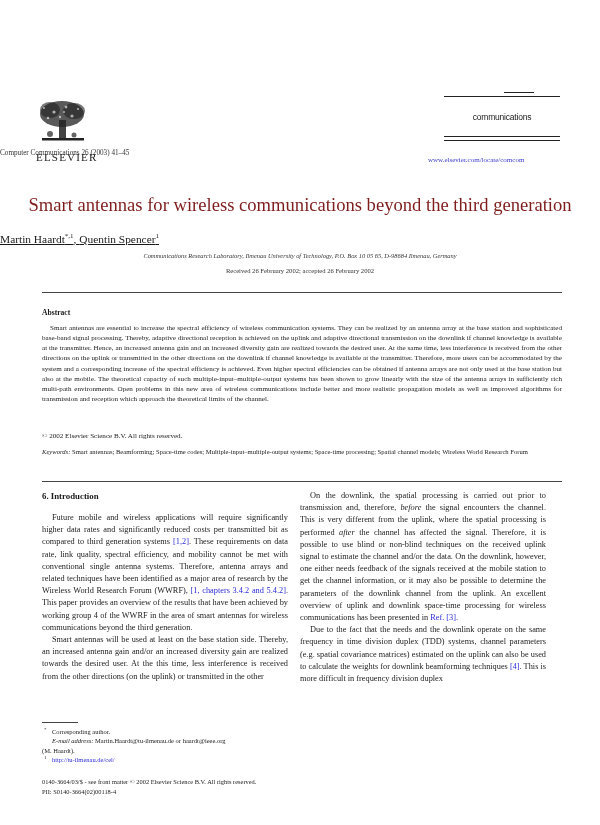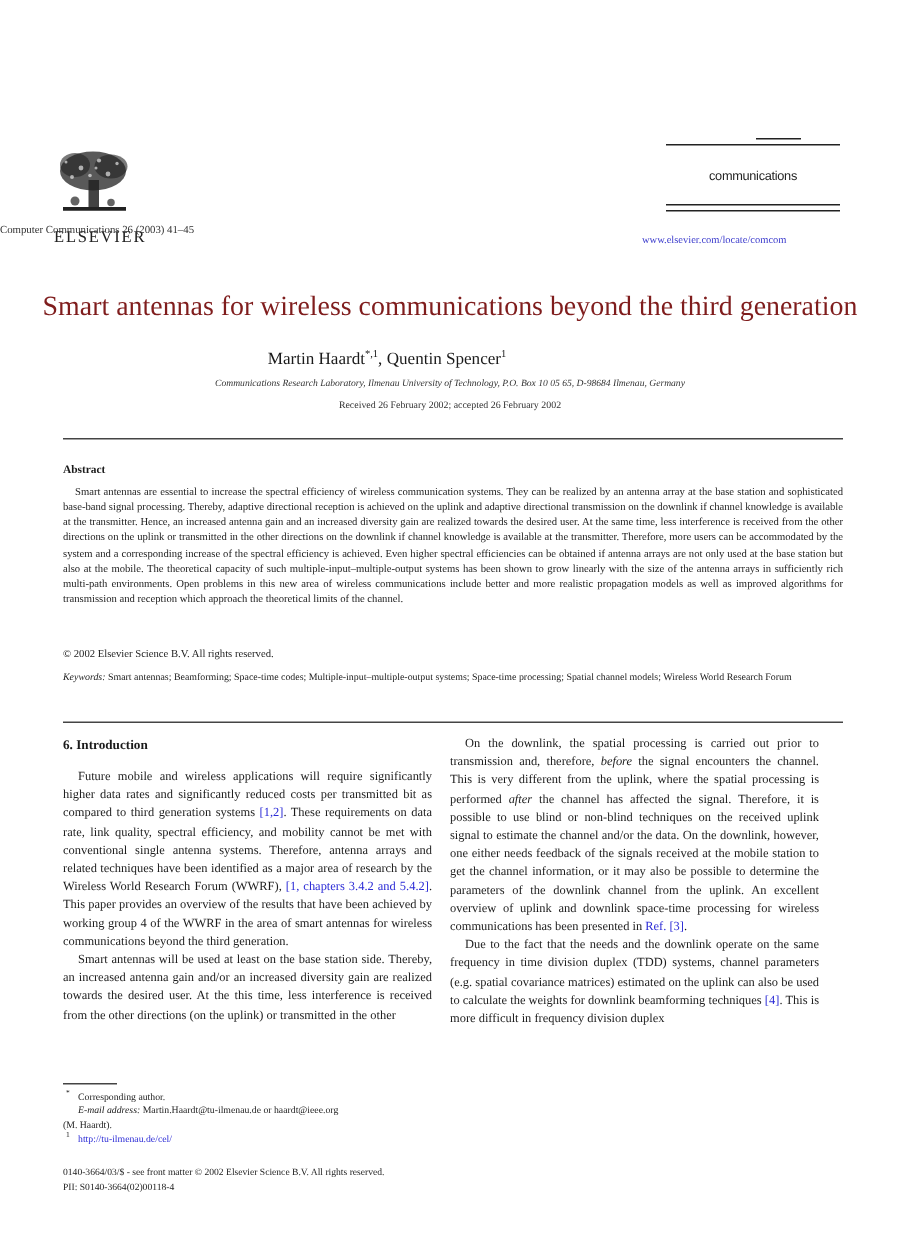--- a/index.html
+++ b/index.html
@@ -16,21 +16,21 @@
     .mh-rule-top { border-top: 1.2px solid #222; margin-top: 3px; }
     .mh-rule-top2 { border-top: 1px solid #222; width: 30px; margin: 0 0 0 60px; }
     .mh-title { font-size: 22px; text-align: center; margin-top: 2px; line-height: 22px; color:#111; font-family: "Liberation Serif", serif; letter-spacing: -0.3px;}
     .mh-sub { font-family: "Liberation Sans", sans-serif; font-size: 8.5px; text-align: center; margin-top: 15px; letter-spacing: -0.2px; color:#222;}
     .mh-rule-bot { border-top: 1.2px solid #222; margin-top: 14px; }
     .mh-rule-bot2 { border-top: 1px solid #222; margin-top: 3px; }
     .url { position: absolute; left: 428px; top: 156px; font-size: 7px; color: #3a3acc; }
 
     
     .title { position: absolute; left: 0; width: 600px; top: 194px; text-align: center; font-size: 18.6px; color: #7f1d1d; }
-    .authors { position: absolute; left: 0; width: 516px; top: 232px; text-align: center; font-size: 11.4px; }
+    .authors { position: absolute; left: 0; width: 516px; top: 232px; font-size: 11.4px; text-decoration: underline; }
     .authors sup { font-size: 7px; }
     .affil { position: absolute; left: 0; width: 600px; top: 252px; text-align: center; font-size: 6.4px; font-style: italic; color: #333; }
     .received { position: absolute; left: 0; width: 600px; top: 267px; text-align: center; font-size: 6.6px; color: #333; }
 
     .rule { position: absolute; left: 42px; width: 520px; border-top: 1.2px solid #444; }
     .rule-top { top: 292px; }
     .rule-mid { top: 481px; }
 
     
     .abs-head { position: absolute; left: 42px; top: 308px; font-size: 7.6px; font-weight: bold; }

